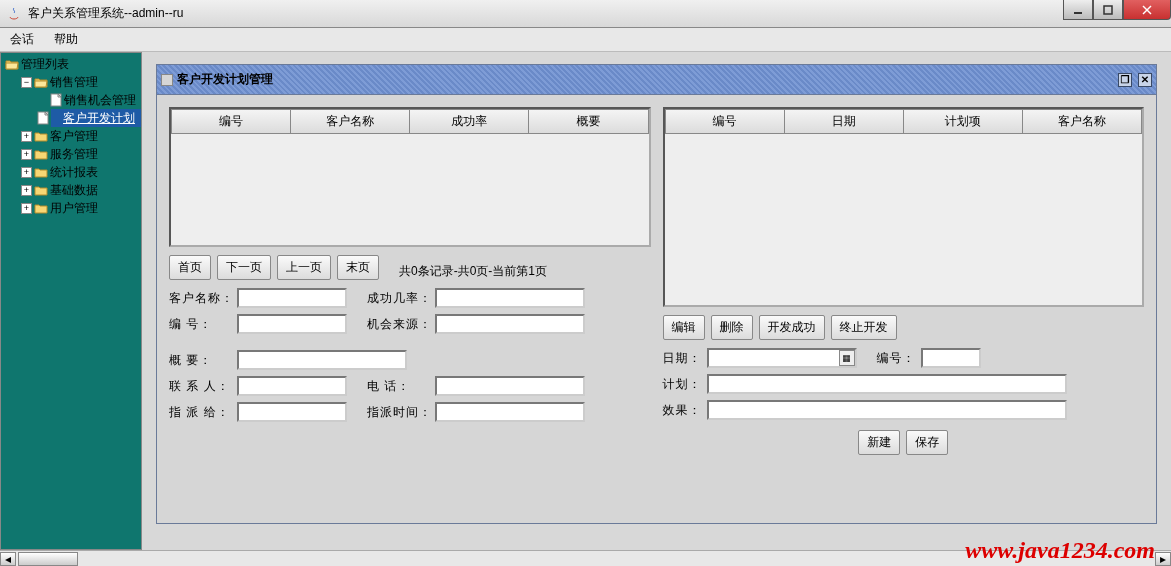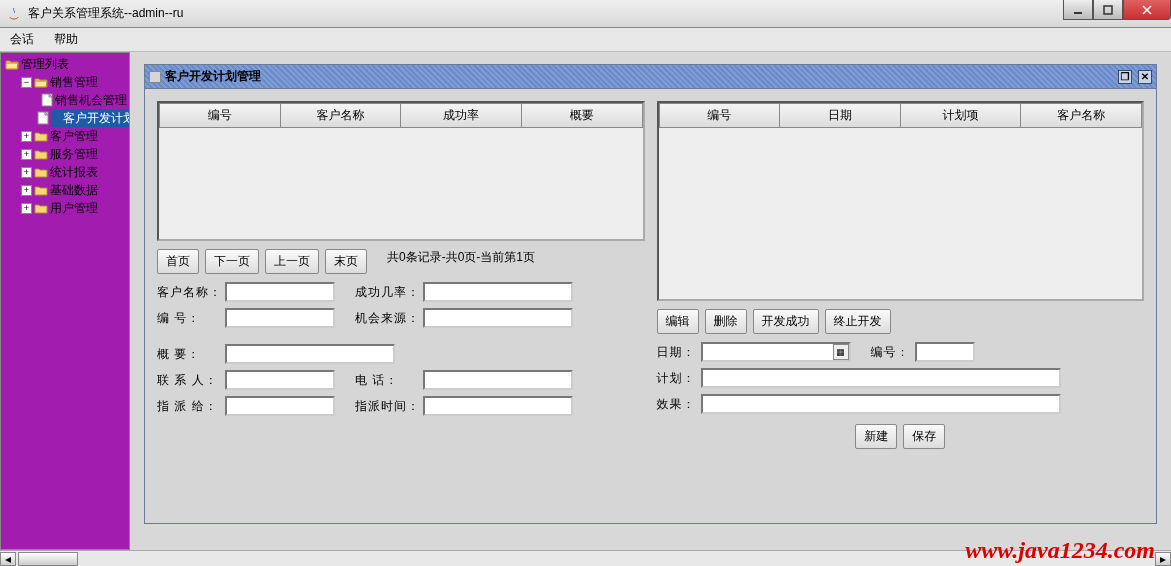--- a/index.html
+++ b/index.html
@@ -12,51 +12,51 @@
 .win-btn { width: 30px; height: 20px; border: 1px solid #555; border-top: none; display: flex; align-items: center; justify-content: center; background: linear-gradient(#eee,#bbb); cursor: pointer; }
 .win-btn.close { width: 48px; background: linear-gradient(#e16060,#c83030); color: #fff; border-radius: 0 0 4px 0; }
 .win-btn svg { pointer-events: none; }
 
 .menubar { height: 24px; background: #e8e8e8; border-bottom: 1px solid #bbb; display: flex; align-items: center; padding-left: 10px; }
 .menubar span { margin-right: 20px; cursor: pointer; }
 
 .client { display: flex; height: calc(566px - 28px - 24px - 16px); background: #e8e8e8; }
 
 
-.tree-panel { width: 130px; background: #a21caf; border: 1px solid #888; overflow: hidden; position: relative; }
+.tree-panel { width: 142px; background: #0f766e; border: 1px solid #888; overflow: hidden; position: relative; }
 .tree { padding: 2px; }
 .tree ul { list-style: none; padding-left: 16px; }
 .tree > ul { padding-left: 2px; }
 .tree li { white-space: nowrap; line-height: 18px; }
 .tree .node { display: flex; align-items: center; cursor: pointer; }
 .tree .toggle { width: 11px; height: 11px; border: 1px solid #888; display: inline-flex; align-items: center; justify-content: center; font-size: 9px; margin-right: 2px; line-height: 9px; background: #fff; }
 .tree .spacer { width: 13px; display: inline-block; }
 .tree .folder-icon { width: 14px; height: 12px; margin-right: 2px; }
 .tree .leaf-icon { width: 12px; height: 14px; margin-right: 2px; }
-.tree .selected { background: #1e5ba6; color: #fff; padding: 0 12px; }
+.tree .selected { background: #1e5ba6; color: #fff; padding: 0 12px; text-decoration: underline; }
 
 
 .desktop { flex: 1; padding: 12px 14px; background: #d8d8d8; }
 .iframe { width: 100%; height: 460px; border: 1px solid #6a7a99; background: #d6d6d6; }
-.iframe-title { height: 24px; background: repeating-linear-gradient(45deg,#6a8ac8,#6a8ac8 2px,#7e9cd6 2px,#7e9cd6 4px); border-bottom: 1px solid #6a7a99; display: flex; align-items: center; padding: 0 4px; color: #000; font-weight: bold; font-size: 12px; position: relative; }
+.iframe-title { height: 30px; background: repeating-linear-gradient(45deg,#6a8ac8,#6a8ac8 2px,#7e9cd6 2px,#7e9cd6 4px); border-bottom: 1px solid #6a7a99; display: flex; align-items: center; padding: 0 4px; color: #000; font-weight: bold; font-size: 12px; position: relative; }
 .iframe-icons { position: absolute; right: 4px; display: flex; gap: 6px; }
 .iframe-icons span { width: 14px; height: 14px; display: flex; align-items: center; justify-content: center; border: 1px solid #3a4a66; background: #c8d4e8; cursor: pointer; font-size: 10px; }
 .iframe-body { display: flex; padding: 12px; gap: 12px; height: calc(100% - 22px); }
 .left-pane, .right-pane { flex: 1; }
 
 
 .table-box { border: 2px inset #aaa; background: #eee; height: 140px; overflow: hidden; }
 .table-header { display: flex; }
 .table-header .th { flex: 1; border: 1px solid #888; border-left: none; background: linear-gradient(#f4f4f4,#dcdcdc); text-align: center; padding: 3px 0; }
 .table-header .th:first-child { border-left: 1px solid #888; }
 .right-pane .table-box { height: 200px; }
 
 
 .btn { border: 1px solid #888; background: linear-gradient(#fafafa,#dcdcdc); padding: 3px 8px; cursor: pointer; border-radius: 2px; }
-.btn-row { display: flex; align-items: flex-start; gap: 6px; margin: 8px 0; }
+.btn-row { display: flex; align-items: flex-end; gap: 6px; margin: 8px 0; }
 
 
 .form-row { display: flex; align-items: center; margin: 6px 0; }
 .form-row label { width: 68px; letter-spacing: 1px; }
 .form-row input[type=text] { border: 2px inset #ccc; background: #fff; height: 20px; padding: 0 2px; }
 .form-row input.w100 { width: 110px; }
 .form-row input.w140 { width: 150px; }
 .form-row input.w180 { width: 170px; }
 .form-row input.wlong { width: 360px; }
 .right-form .form-row label { width: 44px; }

